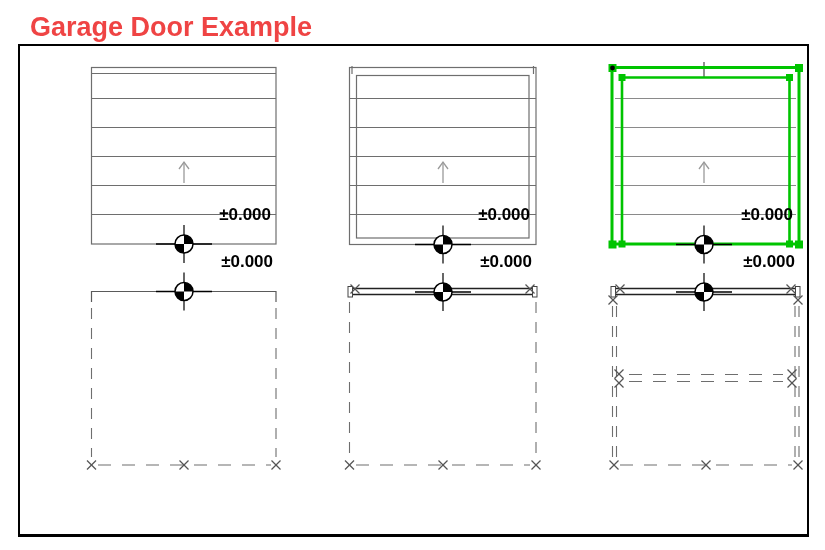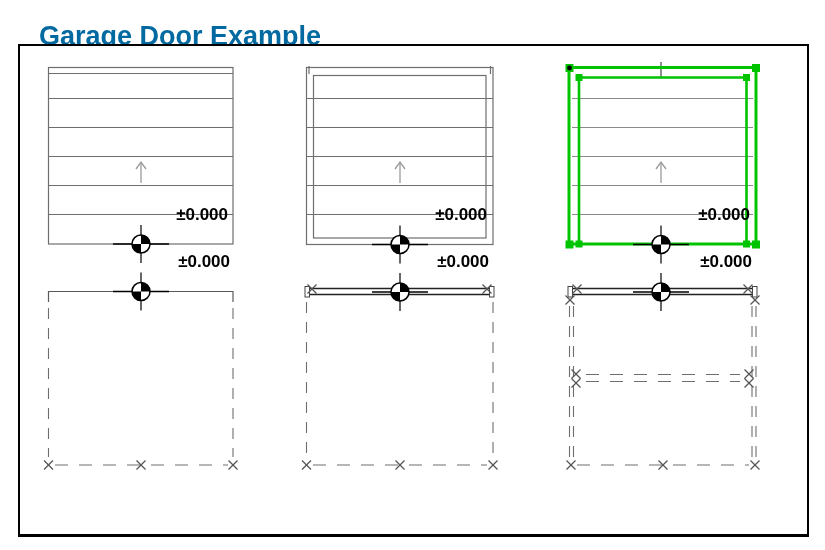--- a/index.html
+++ b/index.html
@@ -1,18 +1,18 @@
 <!DOCTYPE html>
 <html><head>
 <meta charset="utf-8">
 <style>
   html,body{margin:0;padding:0;background:#ffffff;}
   body{width:825px;height:550px;position:relative;font-family:"Liberation Sans",sans-serif;overflow:hidden;}
-  .page-title{position:absolute;left:22px;top:4px;font-size:27px;font-weight:700;color:#0369a1;letter-spacing:0px;margin:17px;}
-  .drawing-frame{position:absolute;left:18px;top:44px;width:791px;height:493px;border:2px solid #000;border-bottom-width:3px;box-sizing:border-box;background:#fff;}
+  .page-title{position:absolute;left:22px;top:4px;font-size:27px;font-weight:700;color:#ef4444;letter-spacing:0px;margin:8px;}
+  .drawing-frame{position:absolute;left:18px;top:44px;width:791px;height:493px;border:2px solid #000;border-bottom-width:3px;box-sizing:border-box;background:#fff;padding-left:43px;}
   svg{display:block;}
   svg text{font-family:"Liberation Sans",sans-serif;font-size:17px;font-weight:700;fill:#000;}
   .gline{stroke:#6e6e6e;stroke-width:1.2;fill:none;}
   .dline{stroke:#5a5a5a;stroke-width:1.2;fill:none;}
   .dash{stroke:#6e6e6e;stroke-width:1.1;fill:none;stroke-dasharray:11 9;}
   .dash2{stroke:#6e6e6e;stroke-width:1.1;fill:none;stroke-dasharray:13 11;}
   .panel3{stroke:#8a8a8a;stroke-width:1.2;fill:none;}
   .arrowln{stroke:#9a9a9a;stroke-width:1.3;fill:none;}
   .bar{stroke:#222;stroke-width:1.3;fill:none;}
   .green{stroke:#00c400;fill:none;}

